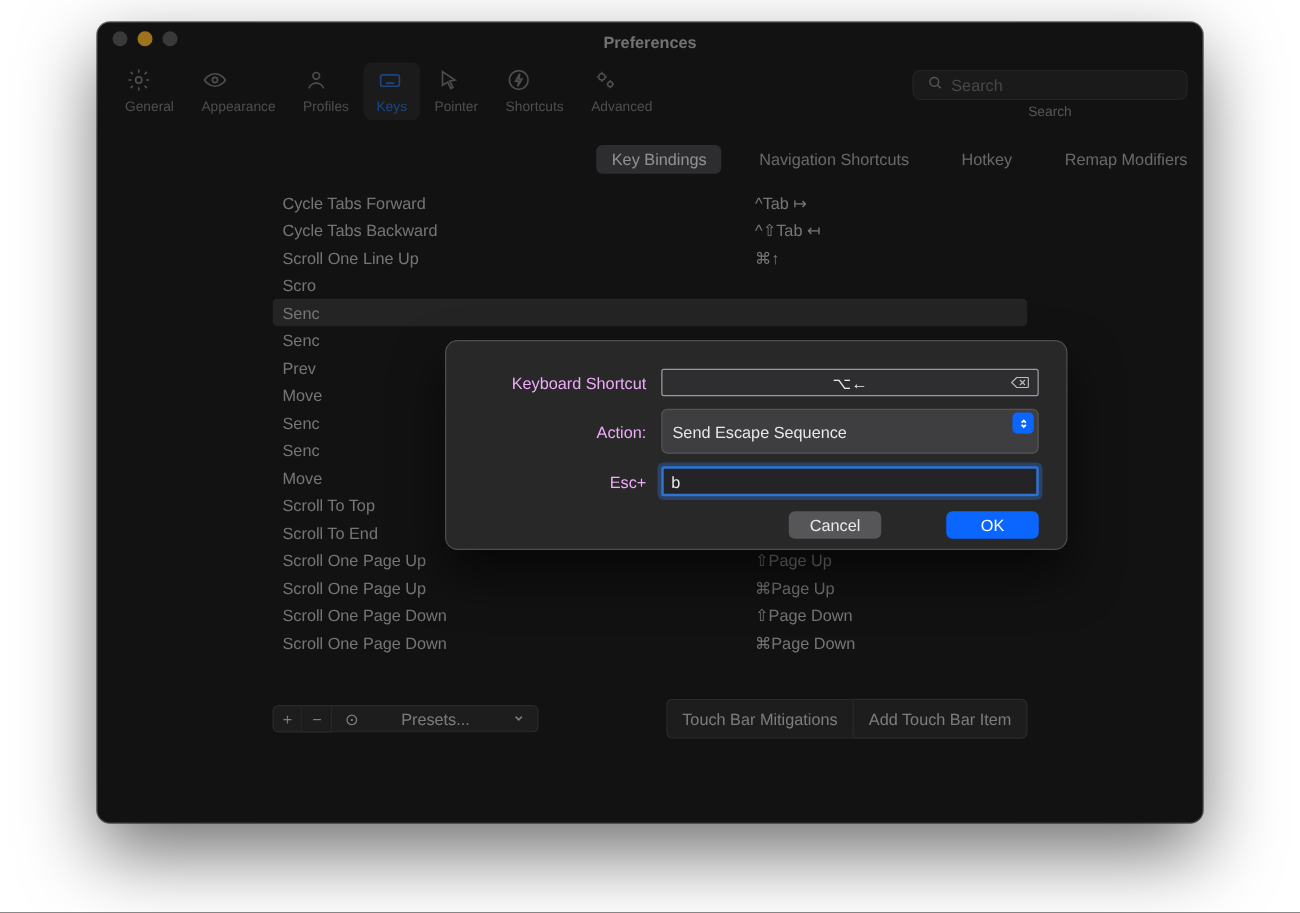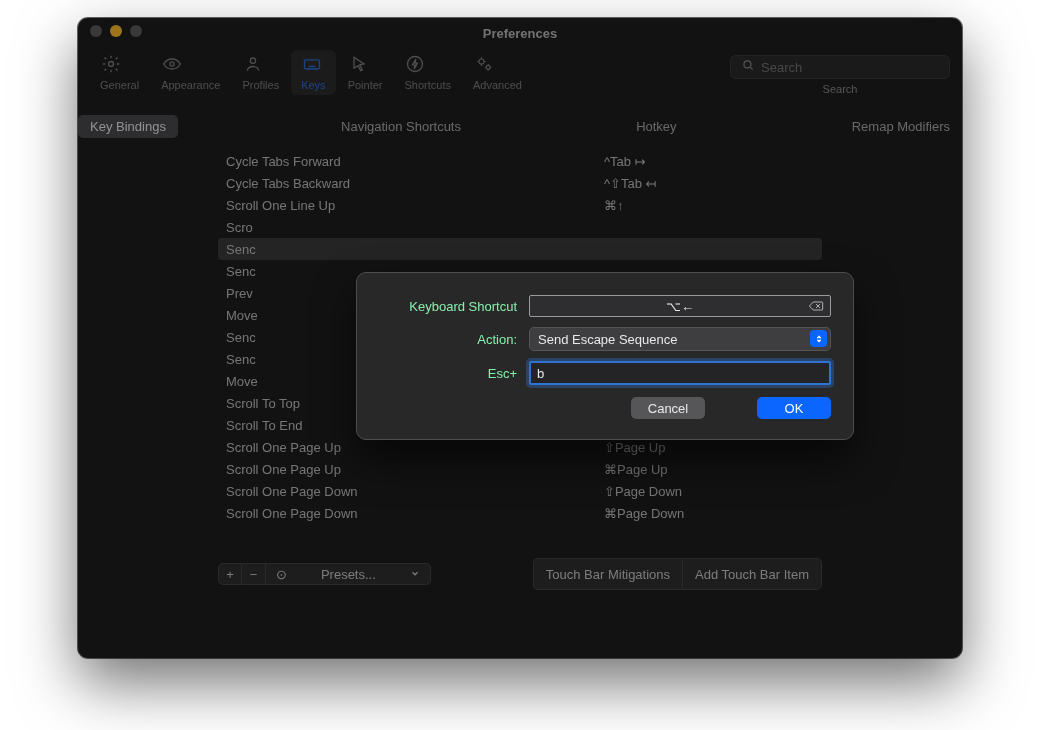--- a/index.html
+++ b/index.html
@@ -32,21 +32,21 @@
   .search-field {
     display: flex; align-items: center; gap: 6px;
     background: #2a2a2c; border-radius: 6px; padding: 4px 10px; min-width: 220px; height: 24px;
     border: 1px solid #3a3a3c;
   }
   .search-field svg { width: 14px; height: 14px; color: #8a8a8e; }
   .search-field input { background: transparent; border: 0; outline: 0; color: #bfbfbf; font-size: 13px; width: 100%; }
   .search-label { color: #8a8a8e; font-size: 11px; margin-top: 4px; text-align: center; }
   .search-wrap { display: flex; flex-direction: column; align-items: center; }
 
-  .subtabs { display: flex; justify-content: space-between; gap: 18px; padding: 14px 0 12px; }
+  .subtabs { display: flex; justify-content: flex-end; gap: 18px; padding: 14px 0 12px; }
   .subtab { color: #a9a9ab; font-size: 13px; padding: 4px 12px; border-radius: 5px; }
   .subtab.active { background: #4a4a4c; color: #e8e8ea; }
 
   .bindings {
     margin: 0 140px; background: transparent; height: 400px; overflow: hidden;
   }
   .row { display: flex; font-size: 13px; color: #bdbdbf; height: 22px; align-items: center; padding: 0 8px; }
   .row.sel { background: #3a3a3c; border-radius: 4px; }
   .row .left { flex: 1; }
   .row .right { width: 210px; color: #bdbdbf; }
@@ -67,30 +67,30 @@
   
   .modal {
     position: absolute; left: 278px; top: 254px; width: 498px; height: 168px;
     background: #282828; border: 1px solid #4e4e50; border-radius: 10px;
     box-shadow: 0 20px 40px rgba(0,0,0,0.6);
     padding: 22px 22px 16px 22px;
     color: #d6d6d8; font-size: 13px;
     z-index: 50;
   }
   .mrow { display: flex; align-items: center; margin-bottom: 10px; }
-  .mlabel { width: 150px; text-align: right; padding-right: 12px; color: #86efac; }
+  .mlabel { width: 150px; text-align: right; padding-right: 12px; color: #f0abfc; }
   .shortcut-box {
     flex: 1; height: 22px; border: 1px solid #9a9a9c; border-radius: 2px;
     display: flex; align-items: center; justify-content: center; position: relative;
     color: #e6e6e8; background: #2e2e30;
   }
   .shortcut-box .clear { position: absolute; right: 6px; color: #bcbcbe; display: flex; }
   .shortcut-box .clear svg { width: 16px; height: 12px; }
   .action-select {
-    flex: 1; height: 24px; background: #3e3e40; border-radius: 5px; display: flex;
+    flex: 1; height: 36px; background: #3e3e40; border-radius: 5px; display: flex;
     align-items: center; padding: 0 8px; border: 1px solid #555558; color: #e8e8ea; position: relative;
   }
   .action-select .chev { position: absolute; right: 3px; top: 2px; width: 17px; height: 17px; background: #0a66ff; border-radius: 4px; display: flex; align-items: center; justify-content: center; }
   .action-select .chev svg { width: 10px; height: 10px; color: #fff; }
   .esc-input {
     flex: 1; height: 24px; background: #242426; border: 2px solid #2e72d2; border-radius: 2px;
     box-shadow: 0 0 0 3px rgba(46,114,210,0.35);
     padding: 0 6px; color: #e8e8ea; font-size: 13px;
   }
   .modal-buttons { display: flex; justify-content: flex-end; gap: 12px; margin-top: 12px; }

